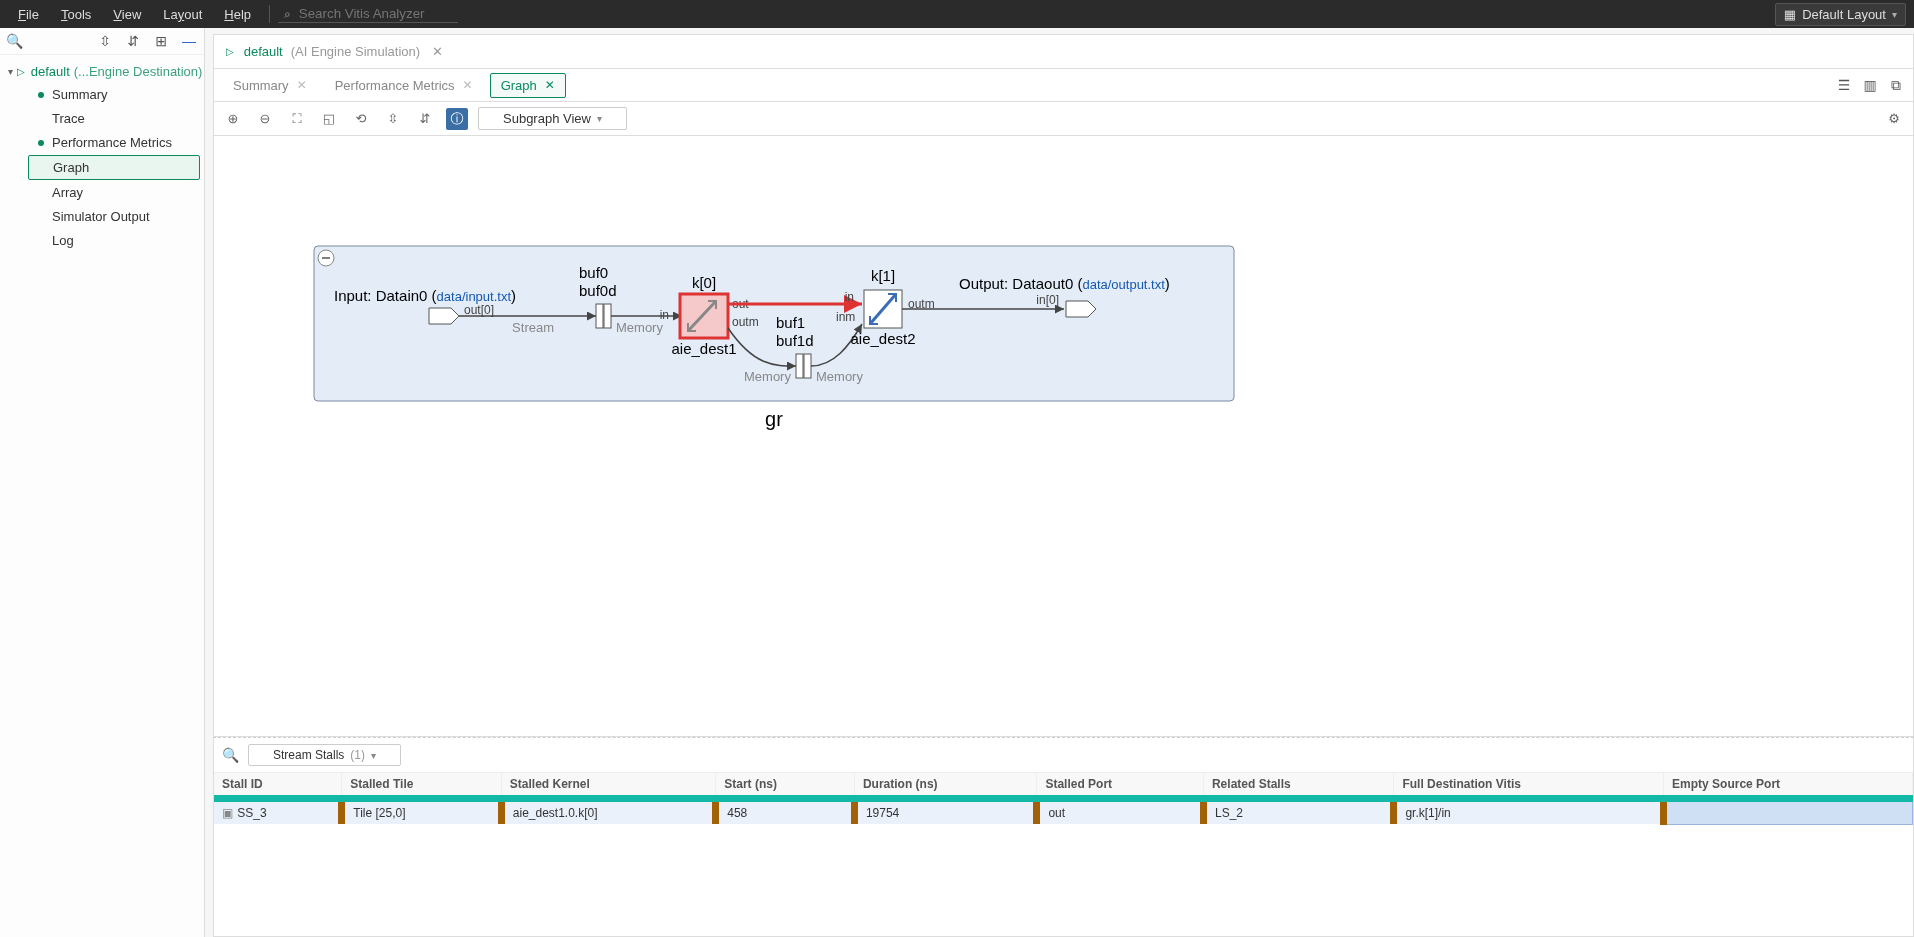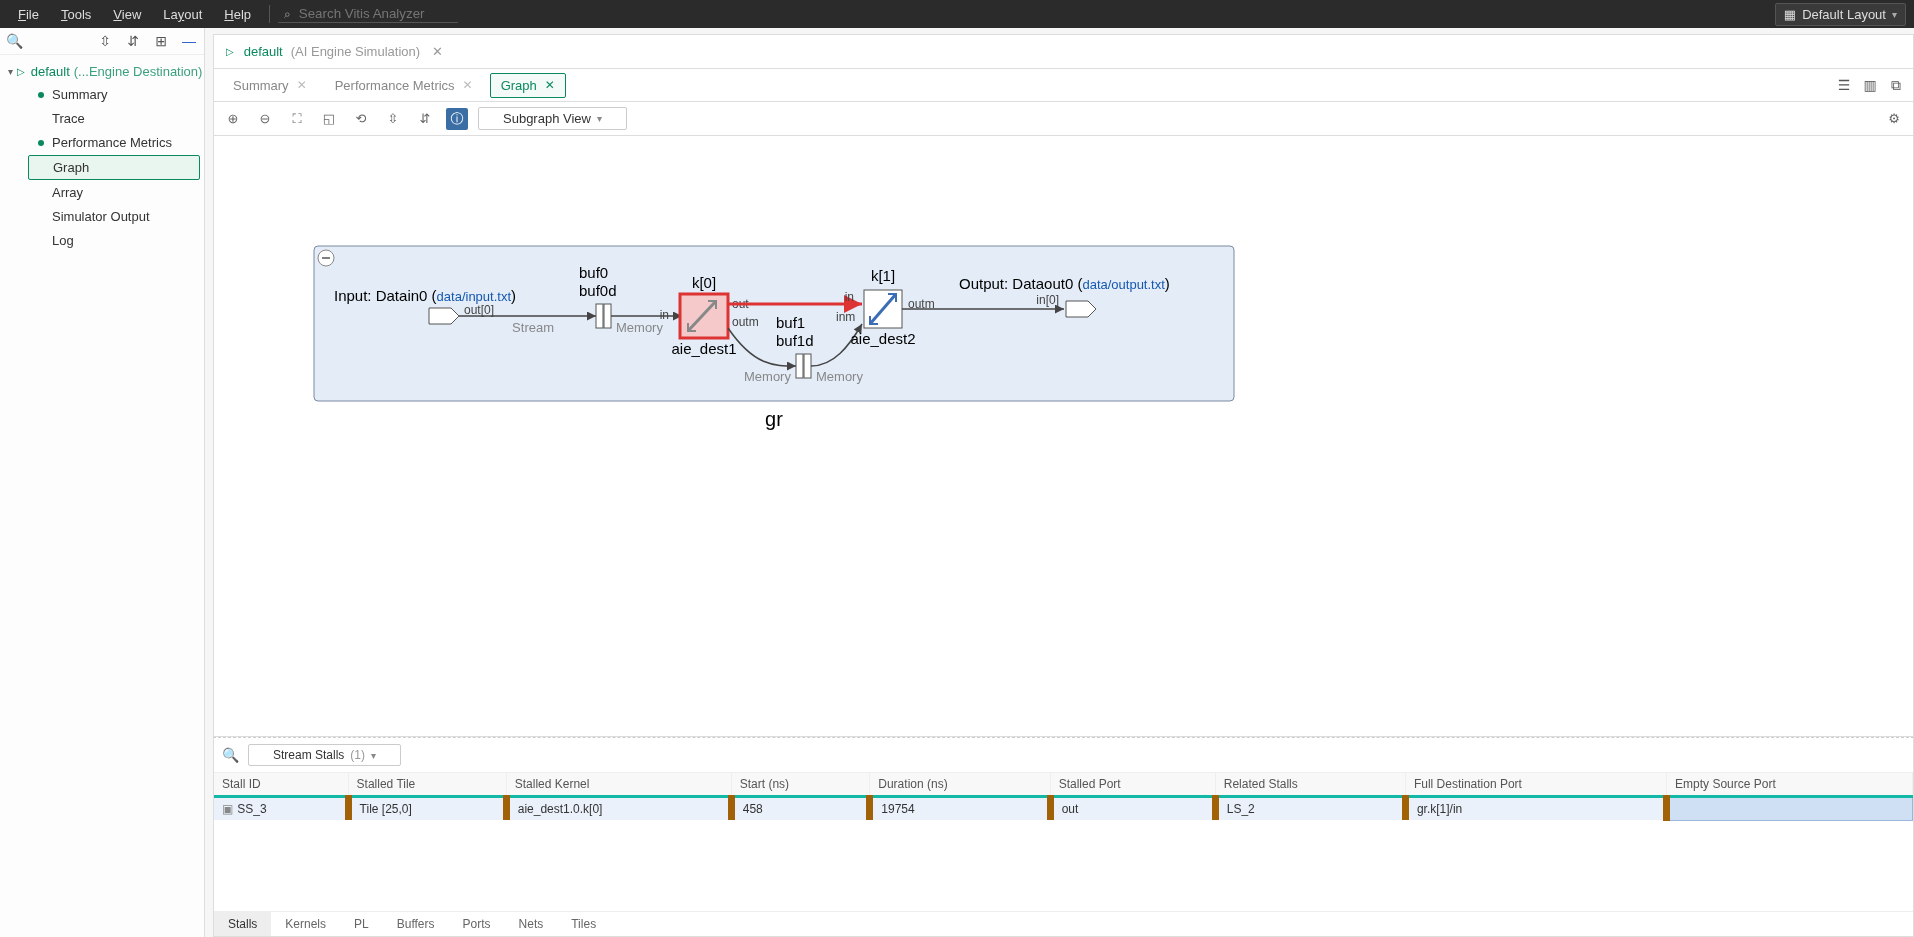--- a/index.html
+++ b/index.html
@@ -150,22 +150,22 @@
     display:flex; flex-direction:column;
   }
   .bp-filter {
     display:flex; align-items:center; gap:8px; padding:6px 8px;
   }
   .bp-filter .dropdown { font-size:12px; }
   table.stalls {
     width:100%; border-collapse:collapse; font-size:12px;
   }
   table.stalls thead th {
-    text-align:left; font-weight:400; color:#555; padding:4px 8px;
-    border-top:1px solid #eee; border-bottom:3px solid #14b8a6; background:#f8f8f8;
+    text-align:left; font-weight:700; color:#555; padding:4px 8px;
+    border-top:1px solid #eee; border-bottom:7px solid #14b8a6; background:#f8f8f8;
     border-right:1px solid #eee;
   }
   table.stalls tbody td {
     padding:4px 8px; border-right:7px solid #a16207;
   }
   table.stalls tbody tr.selected { background:#eaf1fb; }
   table.stalls tbody td.empty-src {
     background:#cfe0f5; border:1px solid #9ab6dd;
   }
   .bp-tabs {
@@ -404,44 +404,35 @@
       <table class="stalls">
         <thead>
             <tr id="stalls-head">
               <th>Stall ID</th>
               <th>Stalled Tile</th>
               <th>Stalled Kernel</th>
               <th>Start (ns)</th>
               <th>Duration (ns)</th>
               <th>Stalled Port</th>
               <th>Related Stalls</th>
-              <th>Full Destination Port</th>
+              <th>Full Destination Vitis</th>
               <th>Empty Source Port</th>
             </tr>
           </thead>
         <tbody id="stalls-body">
             <tr class="selected">
               <td><span style="color:#888;margin-right:4px;">▣</span>SS_3</td>
               <td>Tile [25,0]</td>
               <td>aie_dest1.0.k[0]</td>
               <td>458</td>
               <td>19754</td>
               <td>out</td>
               <td>LS_2</td>
               <td>gr.k[1]/in</td>
               <td class="empty-src"></td>
             </tr>
           </tbody>
       </table>
       <div class="bottom-fill"></div>
-      <div class="bp-tabs" id="bp-tabs">
-          <div class="bp-tab active">Stalls</div>
-          <div class="bp-tab">Kernels</div>
-          <div class="bp-tab">PL</div>
-          <div class="bp-tab">Buffers</div>
-          <div class="bp-tab">Ports</div>
-          <div class="bp-tab">Nets</div>
-          <div class="bp-tab">Tiles</div>
-        </div>
     </div>
 
   </div>
 </div>
 
 </body></html>

